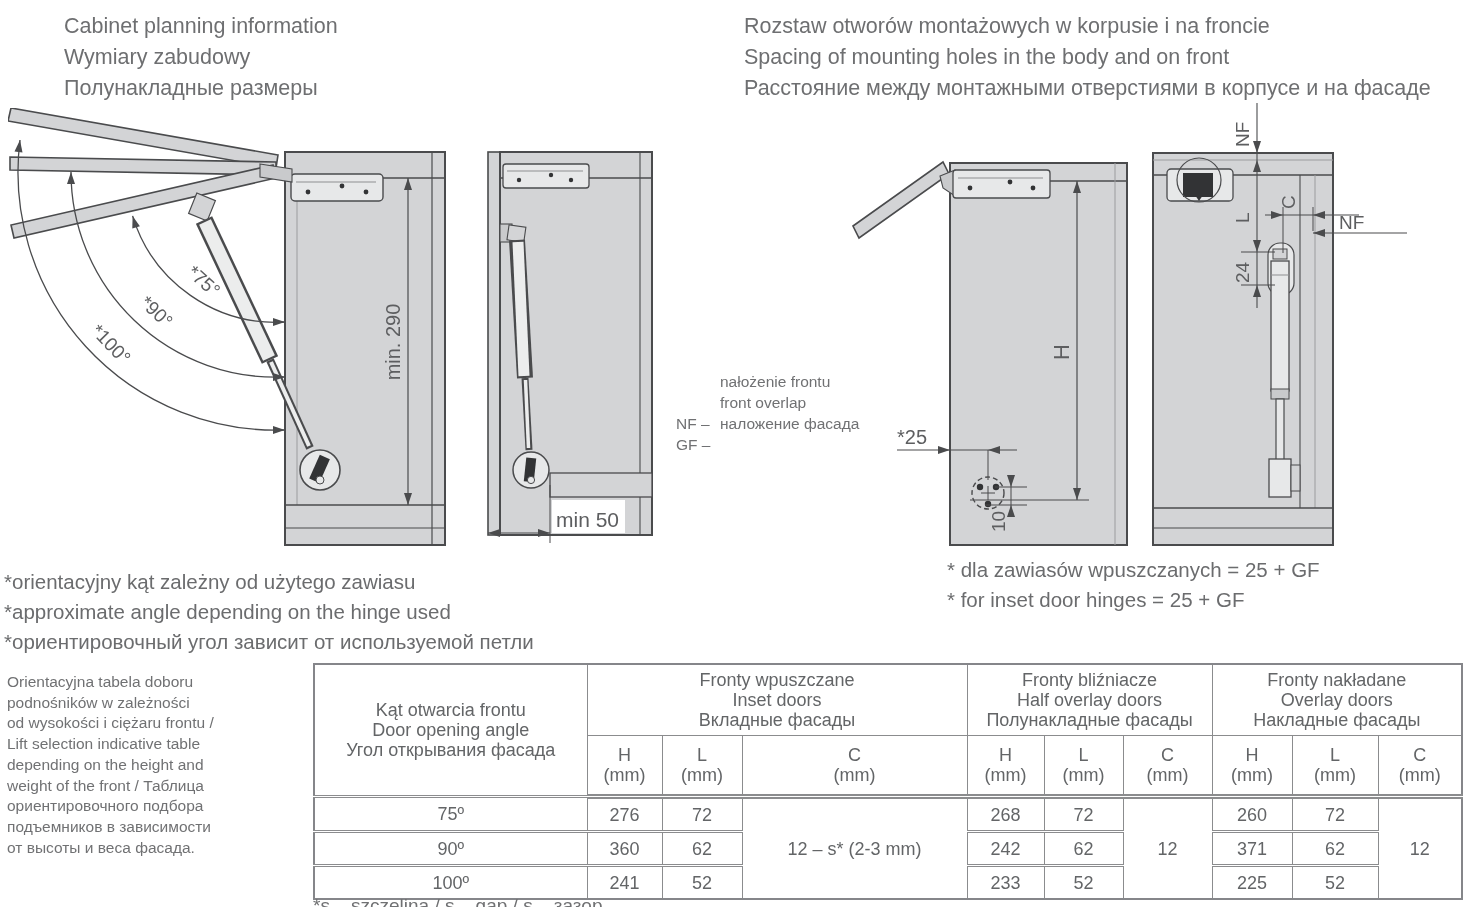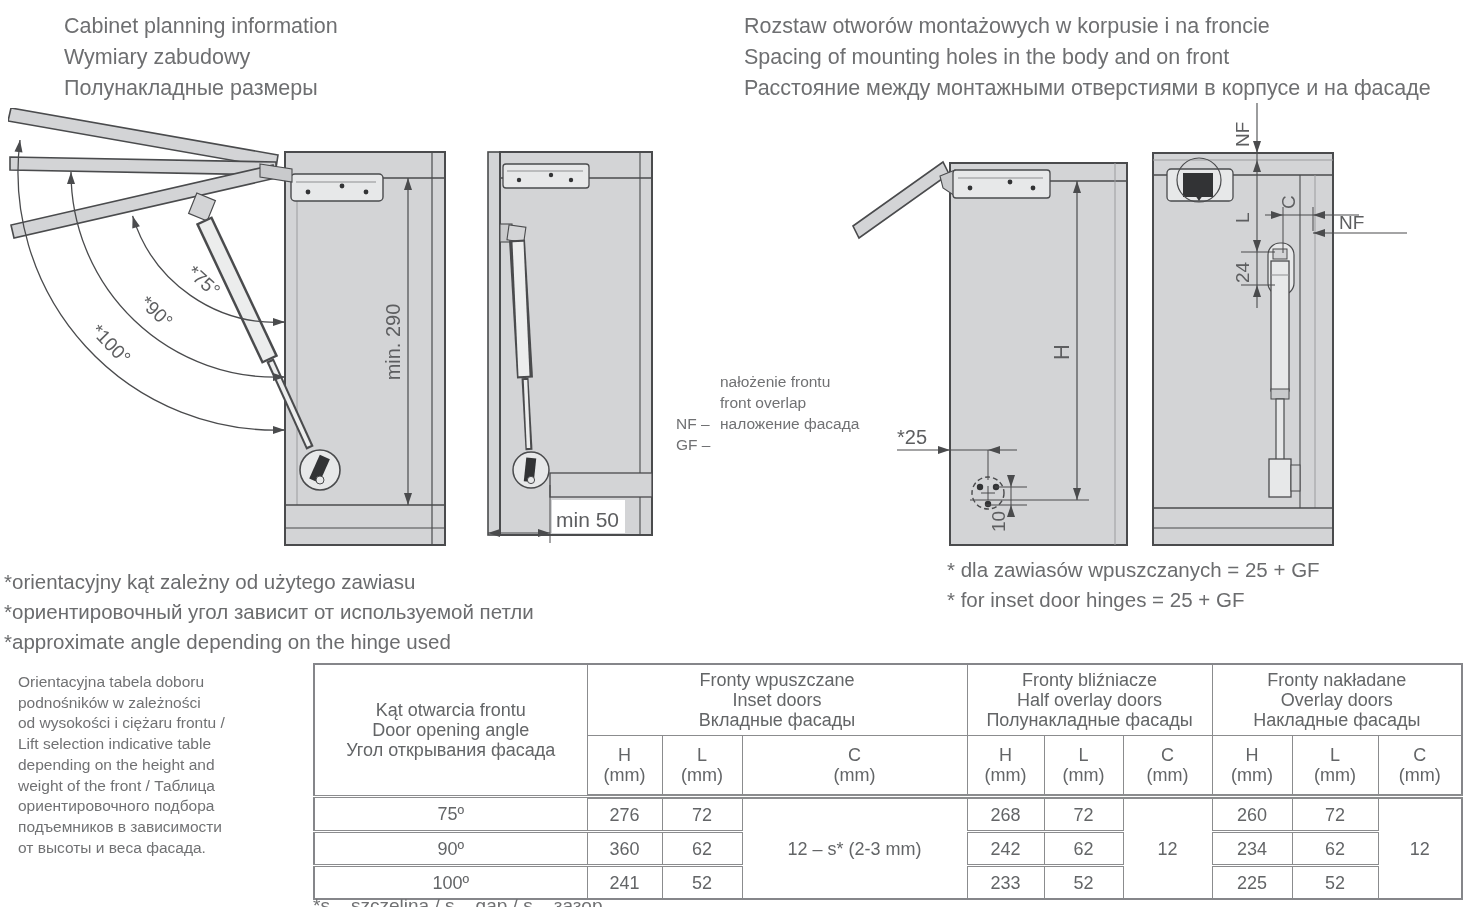--- a/index.html
+++ b/index.html
@@ -247,29 +247,29 @@
   </g>
   <g>
     <line x1="170" y1="130" x2="264" y2="130" stroke="#4a4b4d" stroke-width="1.1"></line>
     <polygon points="170,130 182,126 182,134" fill="#4a4b4d"></polygon>
     <text class="dimtxt" x="196" y="126">NF</text>
   </g>
 </svg>
 
 <div class="abs fnote" style="left:4px;top:555px;margin-top:12px;">
   <div>*orientacyjny kąt zależny od użytego zawiasu</div>
+  <div>*approximate angle depending on the hinge used</div>
   <div>*ориентировочный угол зависит от используемой петли</div>
-  <div>*approximate angle depending on the hinge used</div>
 </div>
 <div class="abs fnote" style="left:935px;top:555px;margin-left:12px;">
   <div>* dla zawiasów wpuszczanych = 25 + GF</div>
   <div>* for inset door hinges = 25 + GF</div>
 </div>
 
-<div class="abs intro" style="left:18px;top:672px;">
+<div class="abs intro" style="left:7px;top:672px;">
   <div>Orientacyjna tabela doboru</div>
   <div>podnośników w zależności</div>
   <div>od wysokości i ciężaru frontu /</div>
   <div>Lift selection indicative table</div>
   <div>depending on the height and</div>
   <div>weight of the front / Таблица</div>
   <div>ориентировочного подбора</div>
   <div>подъемников в зависимости</div>
   <div>от высоты и веса фасада.</div>
 </div>
@@ -359,21 +359,21 @@
     <td class="gsep">260</td>
     <td>72</td>
     <td rowspan="3">12</td>
   </tr>
   <tr class="body-row">
     <td>90º</td>
     <td>360</td>
     <td>62</td>
     <td class="gsep">242</td>
     <td>62</td>
-    <td class="gsep">234</td>
+    <td class="gsep">371</td>
     <td>62</td>
   </tr>
   <tr class="body-row">
     <td>100º</td>
     <td>241</td>
     <td>52</td>
     <td class="gsep">233</td>
     <td>52</td>
     <td class="gsep">225</td>
     <td>52</td>

